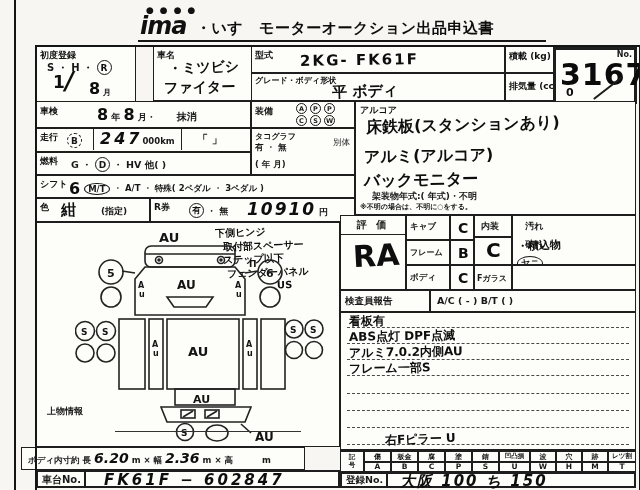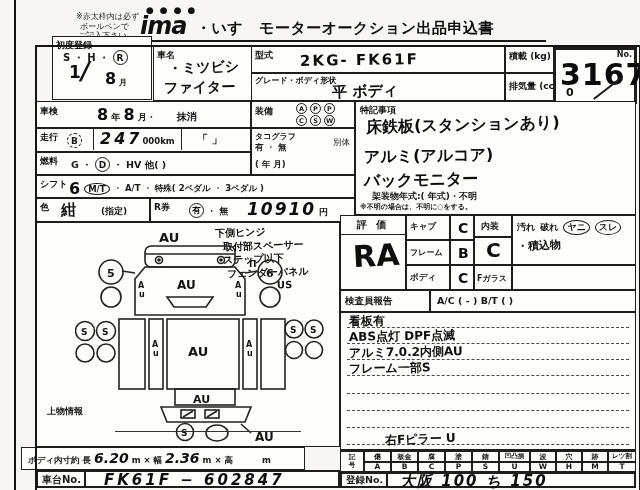--- a/index.html
+++ b/index.html
@@ -17,31 +17,26 @@
   svg text{font-family:"DejaVu Sans",sans-serif;}
   .svghw{font-weight:bold;fill:#141414;}
 </style>
 </head>
 <body>
 
 <div class="sheet">
 
   <div class="abs" style="left:14px;top:0;width:2px;height:490px;background:#141414;"></div>
 
-  <div class="abs" style="left:76px;top:12px;font-size:8px;line-height:9.5px;color:#2a2a2a;">
-    <div>※赤太枠内は必ず</div>
-    <div style="padding-left:4px;">ボールペンで</div>
-    <div style="padding-left:2px;">ご記入下さい。</div>
-  </div>
   <div class="abs" style="left:146px;top:5px;letter-spacing:6px;font-size:9px;color:#111;">●●●●</div>
   <div class="abs" style="left:140px;top:12px;font-size:24px;font-weight:bold;font-style:italic;letter-spacing:-1px;color:#101010;">ima</div>
   <div class="abs" style="left:196px;top:19px;font-size:15px;font-weight:bold;letter-spacing:0.5px;color:#0d0d0d;">・いすゞモーターオークション出品申込書</div>
   <div class="abs" style="left:138px;top:40px;width:408px;height:4px;border-top:2px solid #161616;border-bottom:1px solid #161616;"></div>
 
-  <div class="cell" style="left:36px;top:36px;width:100px;height:64px;margin-left:16px;">
+  <div class="cell" style="left:36px;top:46px;width:100px;height:64px;">
     <div class="lbl abs" style="left:3px;top:2px;">初度登録</div>
     <div class="abs" style="left:10px;top:13px;font-size:10px;font-weight:bold;">
       <span>S ・ H ・</span>
       <span class="circ hw" style="width:15px;height:15px;font-size:9px;">R</span>
     </div>
     <div class="hw abs" style="left:16px;top:25px;font-size:17px;">1</div>
     <div class="hw hwit abs" style="left:28px;top:20px;font-size:24px;">/</div>
     <div class="hw abs" style="left:52px;top:32px;font-size:16px;">8</div>
     <div class="abs" style="left:66px;top:40px;font-size:8px;font-weight:bold;">月</div>
   </div>
@@ -148,21 +143,21 @@
   </div>
 
   <div class="cell" style="left:251px;top:128px;width:104px;height:47px;">
     <div class="lbl8 abs" style="left:3px;top:2px;">タコグラフ</div>
     <div class="abs" style="left:3px;top:13px;font-size:8.5px;font-weight:bold;">有 ・ 無</div>
     <div class="abs" style="right:4px;top:8px;font-size:8.5px;font-weight:normal;">別体</div>
     <div class="abs" style="left:3px;top:30px;font-size:8.5px;font-weight:bold;">(      年      月)</div>
   </div>
 
   <div class="cell" style="left:355px;top:101px;width:281px;height:114px;">
-    <div class="lbl abs" style="left:4px;top:2px;">特記事項</div>
+    <div class="lbl abs" style="left:4px;top:2px;">アルコア</div>
     <div class="hw abs" style="left:10px;top:13px;font-size:16px;font-weight:bold;transform:rotate(-1.5deg);">床鉄板(スタンションあり)</div>
     <div class="hw abs" style="left:8px;top:44px;font-size:16px;transform:rotate(-1deg);">アルミ(アルコア)</div>
     <div class="hw abs" style="left:8px;top:68px;font-size:16px;transform:rotate(-1deg);">バックモニター</div>
     <div class="abs" style="left:16px;top:88px;font-size:9px;font-weight:bold;">架装物年式:(            年式)・不明</div>
     <div class="abs" style="left:4px;top:100px;font-size:7px;font-weight:bold;">※不明の場合は、不明に○をする。</div>
   </div>
 
   <div class="cell" style="left:340px;top:215px;width:66px;height:75px;">
     <div class="abs" style="left:0;right:0;top:2px;text-align:center;font-size:10px;font-weight:bold;letter-spacing:3px;border-bottom:1.4px solid #222;padding-bottom:2px;">評 価</div>
     <div class="hw abs" style="left:12px;top:22px;font-size:30px;font-weight:600;transform:rotate(-3deg);">RA</div>
@@ -191,21 +186,21 @@
     <div class="abs" style="left:6px;top:4px;font-size:9px;font-weight:bold;">内装</div>
   </div>
   <div class="cell" style="left:474px;top:237px;width:38px;height:28px;">
     <div class="hw abs" style="left:11px;top:0px;font-size:20px;">C</div>
   </div>
   <div class="cell" style="left:474px;top:265px;width:38px;height:25px;">
     <div class="abs" style="left:2px;top:7px;font-size:8px;font-weight:bold;">Fガラス</div>
   </div>
 
   <div class="cell" style="left:512px;top:215px;width:124px;height:50px;">
-    <div class="abs" style="left:4px;top:4px;font-size:9px;font-weight:bold;display:flex;gap:5px;align-items:center;">
+    <div class="abs" style="left:4px;top:4px;font-size:9px;font-weight:bold;display:flex;gap:5px;align-items:flex-end;flex-direction:column;">
       <span>汚れ</span>
       <span>破れ</span>
       <span class="oval">ヤニ</span>
       <span class="oval">スレ</span>
     </div>
     <div class="hw abs" style="left:4px;top:22px;font-size:11px;transform:rotate(-2deg);">・積込物</div>
   </div>
   <div class="cell" style="left:512px;top:265px;width:124px;height:25px;">
     <div class="abs" style="left:4px;top:4px;font-size:9px;font-weight:bold;display:flex;gap:22px;align-items:center;margin-top:44px;">
       <span class="oval">割れ</span>

